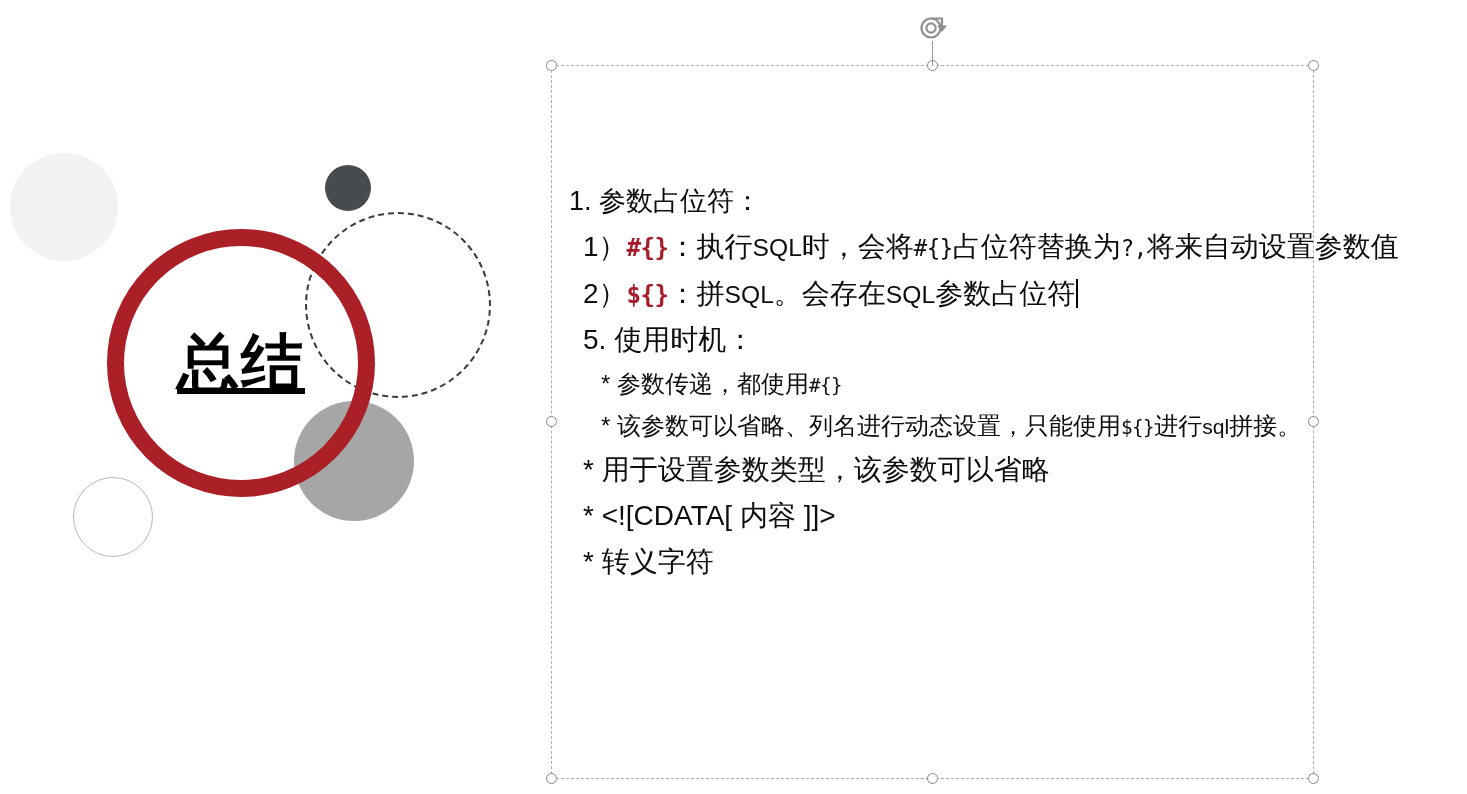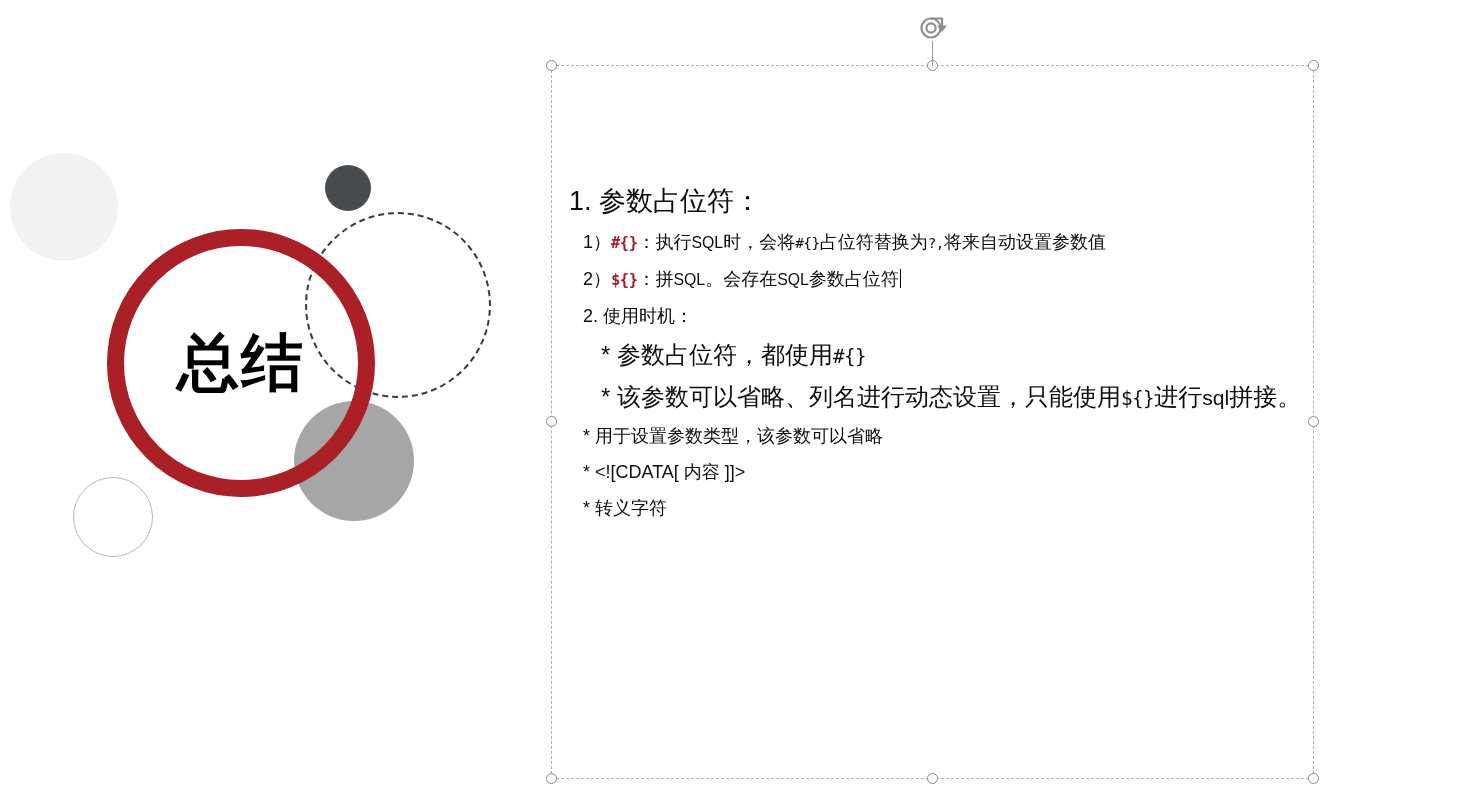--- a/index.html
+++ b/index.html
@@ -74,20 +74,21 @@
     width: 268px; height: 268px;
     display: flex;
     align-items: center;
     justify-content: center;
     font-size: 62px;
     font-weight: 700;
     color: #000000;
     letter-spacing: 2px;
     font-family: "Liberation Sans", "DejaVu Sans", sans-serif;
     z-index: 5;
+    text-decoration: underline;
   }
 
   
   #textbox-selection {
     position: absolute;
     left: 551px;
     top: 65px;
     width: 763px;
     height: 714px;
     border: 1px dashed #b0b0b0;
@@ -138,21 +139,21 @@
     top: 188px;
     width: 745px;
     color: #0d0d0d;
   }
   .line {
     position: relative;
     white-space: nowrap;
     line-height: 1.0;
   }
   .lvl1 { font-size: 27px; margin-left: 8px;  margin-bottom: 18px; }
-  .lvl2 { font-size: 18px; margin-left: 22px; margin-bottom: 18px; }
+  .lvl2 { font-size: 28px; margin-left: 22px; margin-bottom: 18px; }
   .lvl3 { font-size: 24px; margin-left: 40px; margin-bottom: 18px; }
 
   .code-red {
     color: #a61c2a;
     font-family: "DejaVu Sans Mono", "Liberation Mono", monospace;
     font-size: 0.86em;
     font-weight: 700;
     letter-spacing: -0.5px;
   }
   .sql-word {
@@ -207,21 +208,21 @@
     <div class="sel-handle h-mr"></div>
     <div class="sel-handle h-bl"></div>
     <div class="sel-handle h-bm"></div>
     <div class="sel-handle h-br"></div>
   </div>
 
   <div id="textbox-content">
       <div class="line lvl1"><span>1. 参数占位符：</span></div>
       <div class="line lvl2"><span>1）</span><span class="code-red">#{}</span><span>：执行</span><span class="sql-word">SQL</span><span>时，会将</span><span class="mono-sm">#{}</span><span>占位符替换为</span><span class="mono-sm">?,</span><span>将来自动设置参数值</span></div>
       <div class="line lvl2"><span>2）</span><span class="code-red">${}</span><span>：拼</span><span class="sql-word">SQL</span><span>。会存在</span><span class="sql-word">SQL</span><span>参数占位符</span><span class="caret"></span></div>
-      <div class="line lvl2"><span>2. 使用时机：</span></div>
-      <div class="line lvl3"><span>* 参数占位符，都使用</span><span class="mono-sm">#{}</span></div>
+      <div class="line lvl2"><span>5. 使用时机：</span></div>
+      <div class="line lvl3"><span>* 参数传递，都使用</span><span class="mono-sm">#{}</span></div>
       <div class="line lvl3"><span>* 该参数可以省略、列名进行动态设置，只能使用</span><span class="mono-sm">${}</span><span>进行</span><span class="sql-word">sql</span><span>拼接。</span></div>
       <div class="line lvl2"><span>* 用于设置参数类型，该参数可以省略</span></div>
       <div class="line lvl2"><span>*  &lt;![CDATA[ 内容 ]]&gt;</span></div>
       <div class="line lvl2"><span>* 转义字符</span></div>
     </div>
 
 </div>
 
 </body></html>

